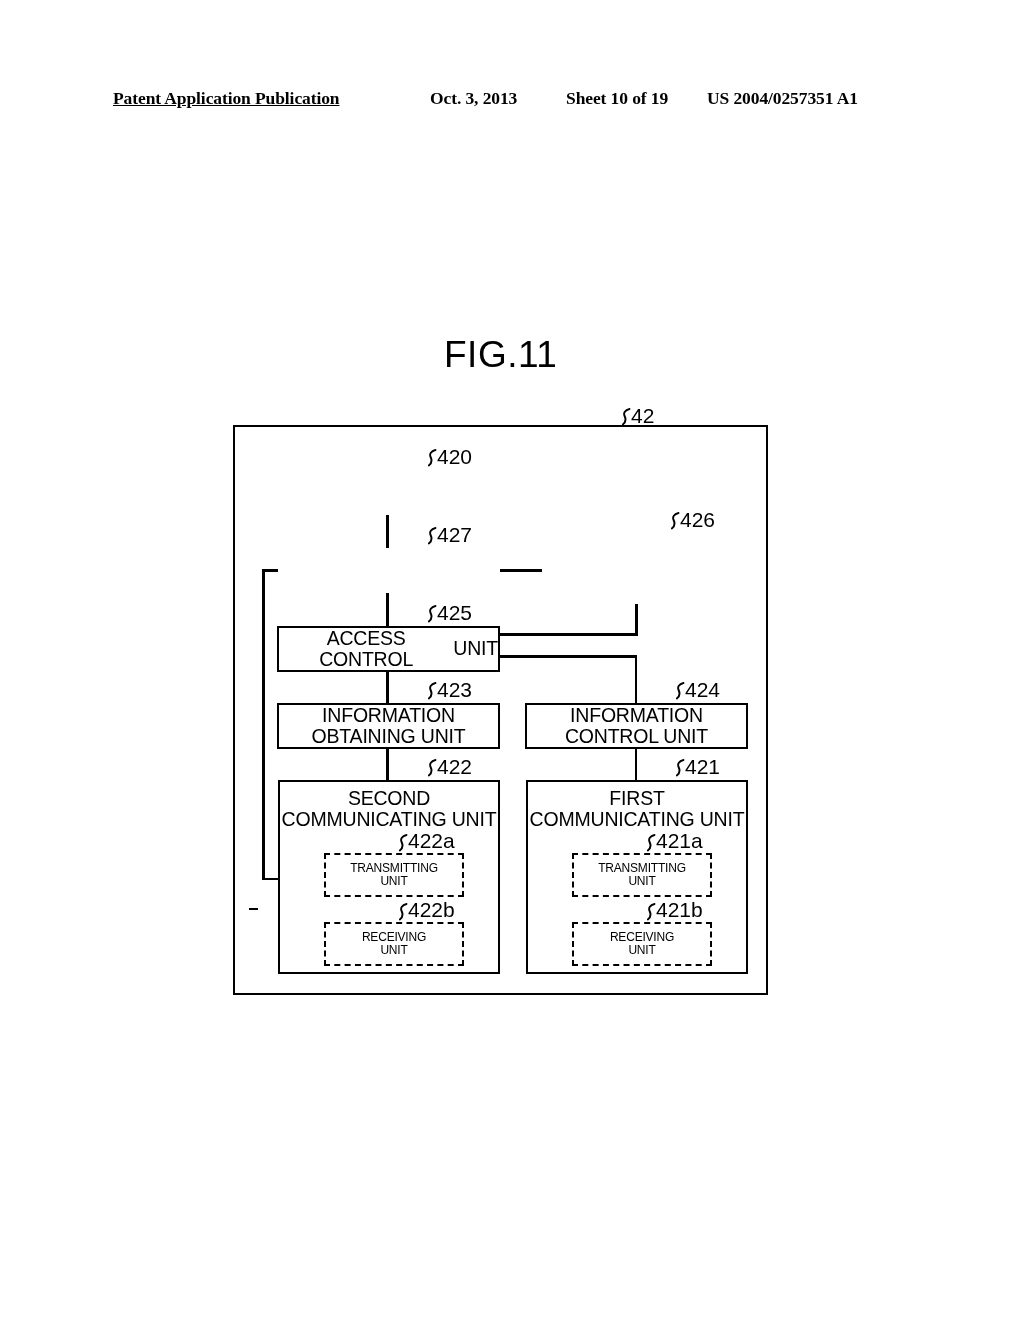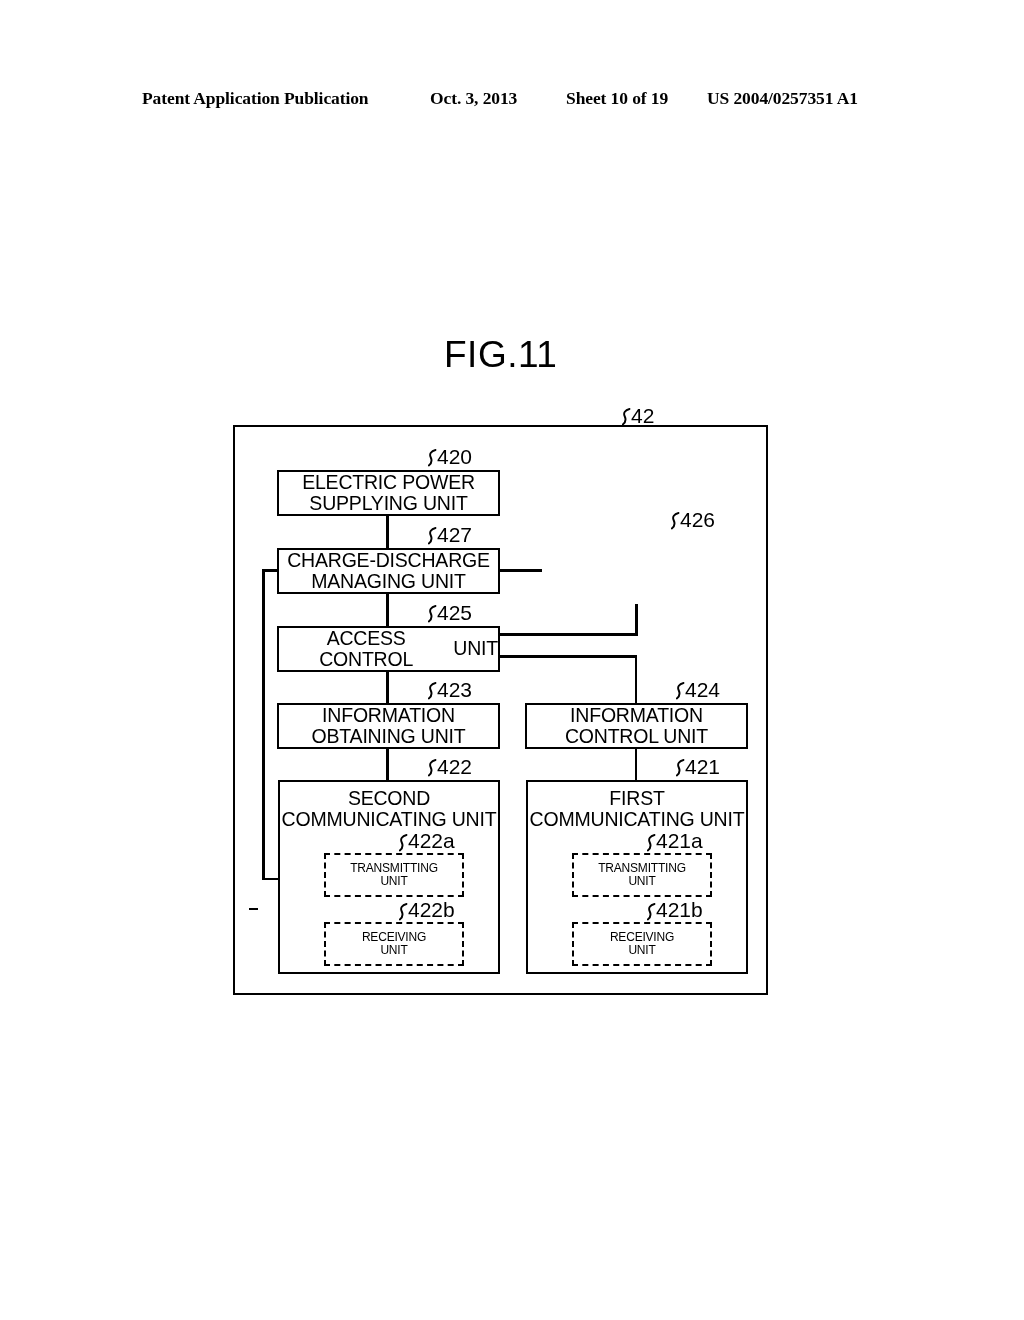--- a/index.html
+++ b/index.html
@@ -23,21 +23,21 @@
     top: 86px;
     left: 0;
     width: 1024px;
     height: 28px;
     font-family: "Liberation Serif", serif;
     font-weight: bold;
     font-size: 17.5px;
     letter-spacing: -0.1px;
     white-space: nowrap;
   }
-  .hdr-pub   { position: absolute; left: 142px;  top: 2px; }
+  .hdr-pub   { position: absolute; left: 113px;  top: 2px; text-decoration: underline; }
   .hdr-date  { position: absolute; left: 430px;  top: 2px; }
   .hdr-sheet { position: absolute; left: 566px;  top: 2px; }
   .hdr-num   { position: absolute; left: 707px;  top: 2px; }
 
   
   .fig-title {
     position: absolute;
     left: 444px;
     top: 334px;
     font-size: 37px;
@@ -180,35 +180,27 @@
 
   <div class="artifact" style="left:249px; top:908px; width:9px; height:2px;"></div>
 
   <div class="ref" style="left:428px; top:445px;">
     <span class="hook">
       <svg width="9" height="20" viewBox="0 0 9 20">
         <path d="M7.5 2 C3 3, 1.2 6, 2.6 9 C4 12, 3.5 15.5, 0.8 17.5" fill="none" stroke="#000" stroke-width="1.9" stroke-linecap="round"></path>
       </svg>
     </span><span>420</span>
   </div>
-  <div class="box" style="left:277px; top:470px; width:223px; height:46px; flex-direction:column;">
-    <span>ELECTRIC POWER</span>
-    <span>SUPPLYING UNIT</span>
-  </div>
 
   <div class="ref" style="left:428px; top:523px;">
     <span class="hook">
       <svg width="9" height="20" viewBox="0 0 9 20">
         <path d="M7.5 2 C3 3, 1.2 6, 2.6 9 C4 12, 3.5 15.5, 0.8 17.5" fill="none" stroke="#000" stroke-width="1.9" stroke-linecap="round"></path>
       </svg>
     </span><span>427</span>
-  </div>
-  <div class="box" style="left:277px; top:548px; width:223px; height:46px; flex-direction:column;">
-    <span>CHARGE-DISCHARGE</span>
-    <span>MANAGING UNIT</span>
   </div>
 
   <div class="ref" style="left:671px; top:508px;">
     <span class="hook">
       <svg width="9" height="20" viewBox="0 0 9 20">
         <path d="M7.5 2 C3 3, 1.2 6, 2.6 9 C4 12, 3.5 15.5, 0.8 17.5" fill="none" stroke="#000" stroke-width="1.9" stroke-linecap="round"></path>
       </svg>
     </span><span>426</span>
   </div>
 

